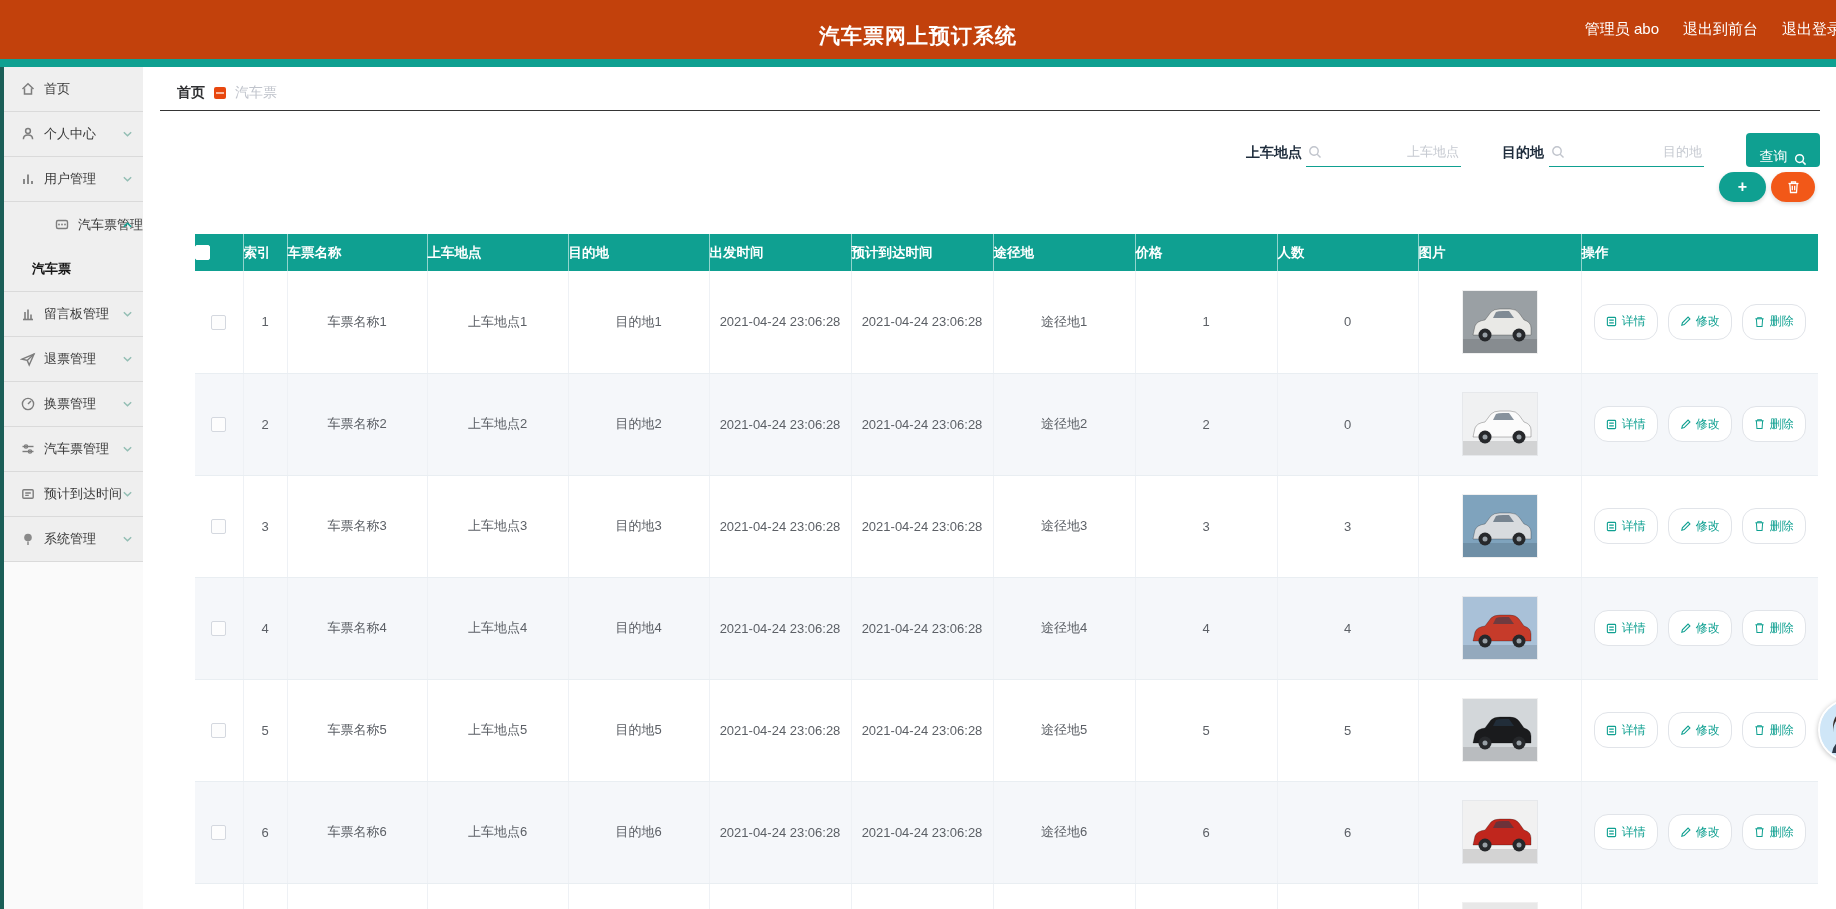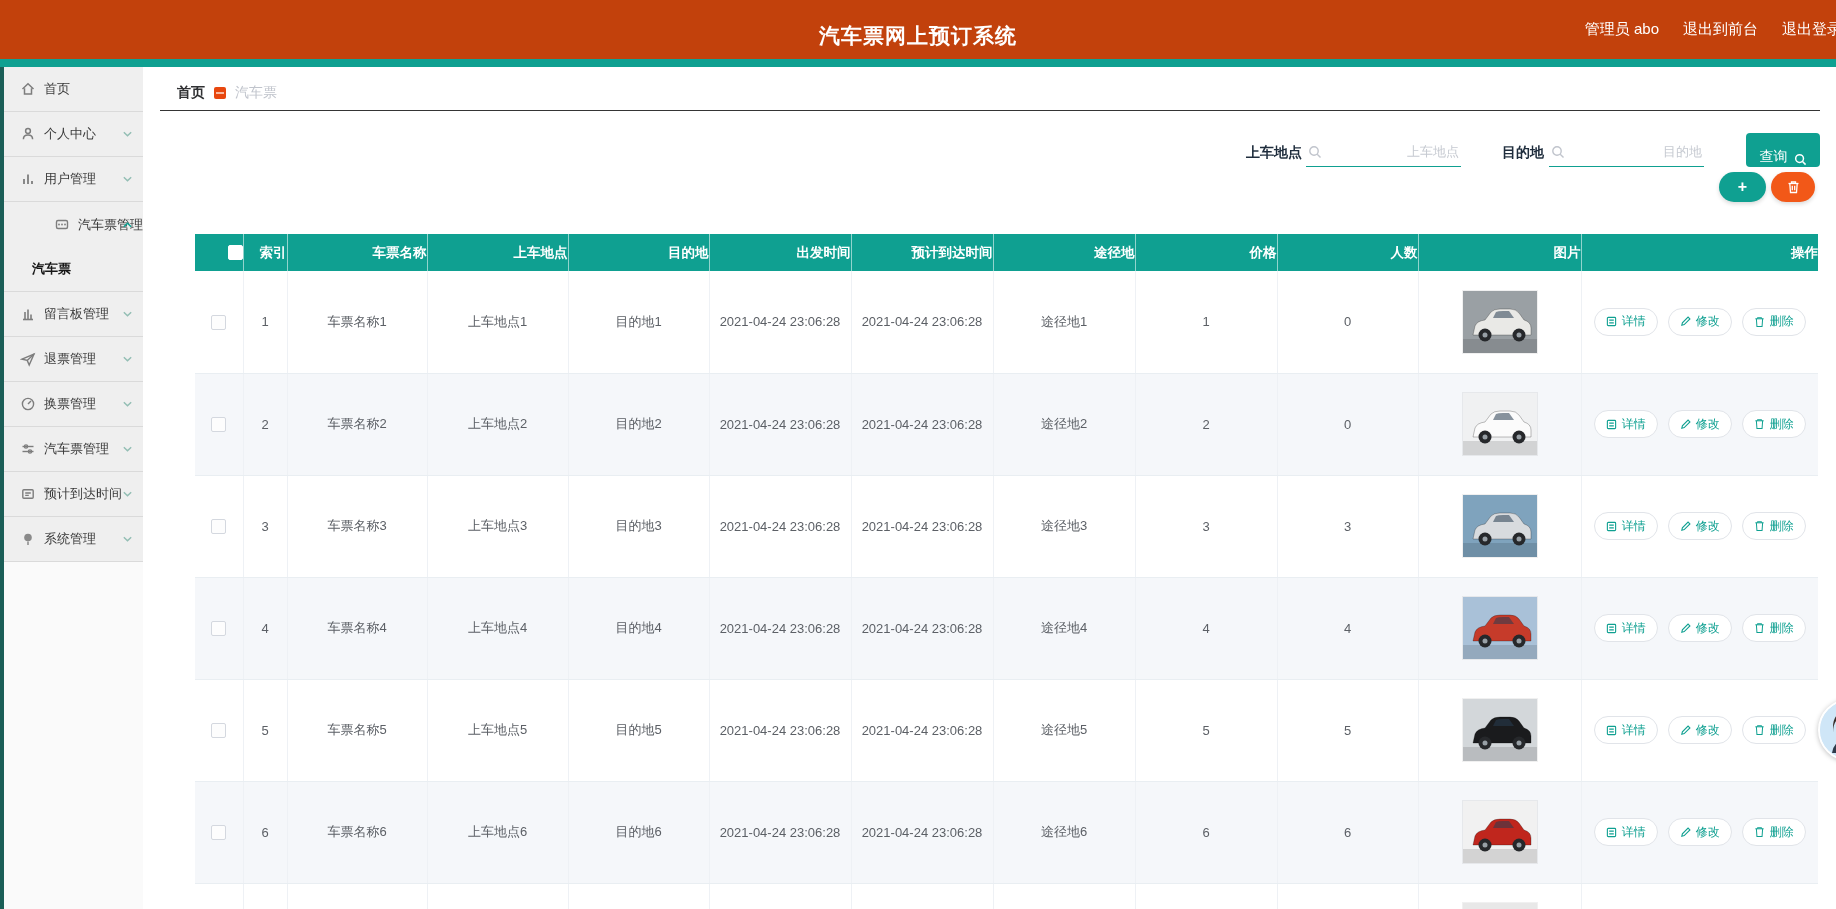--- a/index.html
+++ b/index.html
@@ -42,30 +42,30 @@
   .uinput input{flex:1;border:none;outline:none;background:transparent;font-size:13px;color:#606266;text-align:right;padding:0 2px 0 0;min-width:0;}
   .uinput input::placeholder{color:#c6cad1;}
   .query-btn{position:absolute;top:0;height:34px;width:74px;border:none;border-radius:4px;background:#0FA091;color:#fff;font-size:14px;font-weight:normal;display:flex;align-items:flex-end;justify-content:center;gap:6px;cursor:pointer;}
 
   .crud-row{position:absolute;left:0;top:105px;width:1677px;height:34px;}
   .add-btn{position:absolute;left:1576px;top:0;width:47px;height:30px;border:none;border-radius:15px;background:#0FA091;color:#fff;font-size:16px;font-weight:bold;cursor:pointer;box-shadow:0 2px 4px rgba(0,0,0,0.15);}
   .del-btn{position:absolute;left:1628px;top:0;width:44px;height:30px;border:none;border-radius:15px;background:#F25818;display:flex;align-items:center;justify-content:center;cursor:pointer;box-shadow:0 2px 4px rgba(0,0,0,0.15);}
 
   
   .grid{position:absolute;left:52px;top:167px;width:1623px;border-collapse:collapse;table-layout:fixed;}
-  .grid th{height:37px;background:#0FA091;color:#fff;font-size:13.5px;font-weight:bold;border-right:1px solid rgba(255,255,255,0.55);padding:0;text-align:right;}
+  .grid th{height:37px;background:#0FA091;color:#fff;font-size:13.5px;font-weight:bold;border-right:1px solid rgba(255,255,255,0.55);padding:0;text-align:left;}
   .grid th:last-child{border-right:none;}
   .grid td{height:102px;font-size:13px;color:#5c6066;text-align:center;border-right:1px solid #eef1f5;border-bottom:1px solid #e9eef2;padding:0;background:#fff;}
   .grid td:last-child{border-right:none;}
   .grid tr.alt td{background:#f5f7fa;}
   .cb{display:inline-block;width:15px;height:15px;border:1px solid #d4d8df;border-radius:2px;background:#fdfdfd;cursor:pointer;vertical-align:middle;}
   .cb-header{background:#fff;border:1px solid #fff;}
   .car{display:block;margin:0 auto;box-shadow:0 0 0 1px rgba(0,0,0,0.06);}
   .pills{display:flex;align-items:center;justify-content:center;gap:10px;}
-  .pill{display:inline-flex;align-items:center;gap:5px;height:28px;padding:0 11px;border:1px solid #e1e4e9;border-radius:14px;background:#fff;color:#0FA091;font-size:12px;cursor:pointer;white-space:nowrap;}
+  .pill{display:inline-flex;align-items:center;gap:5px;height:36px;padding:0 11px;border:1px solid #e1e4e9;border-radius:14px;background:#fff;color:#0FA091;font-size:12px;cursor:pointer;white-space:nowrap;}
   .pill svg{flex:0 0 11px;}
 
   
   .float-avatar{position:absolute;left:1818px;top:699px;width:62px;height:62px;border-radius:50%;background:#cfe6f7;border:2px solid #fff;box-shadow:0 1px 5px rgba(0,0,0,0.25);overflow:hidden;cursor:pointer;}
 </style>
 </head>
 <body>
 
 <div class="screen">
 

